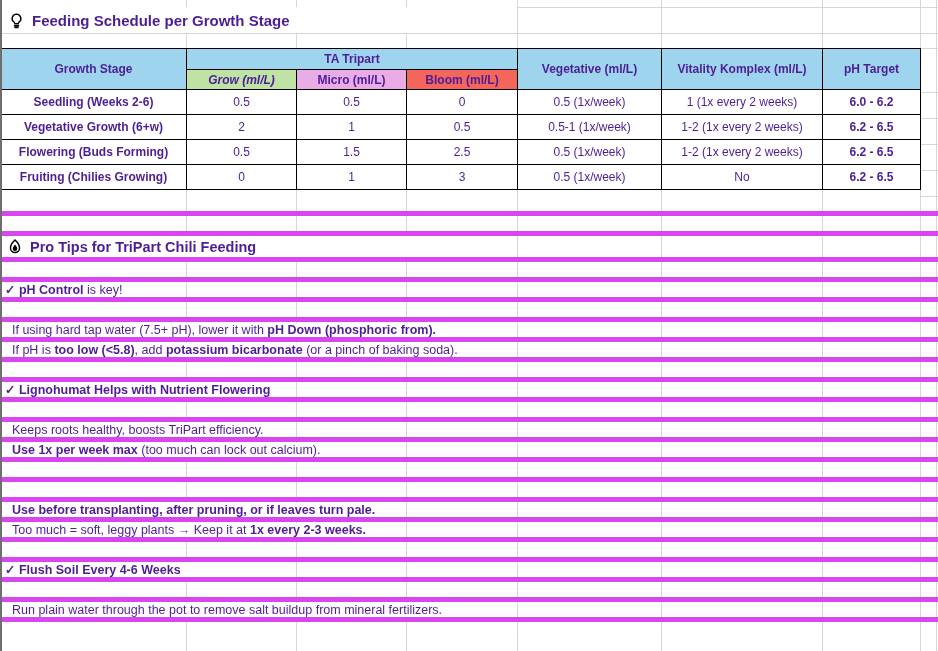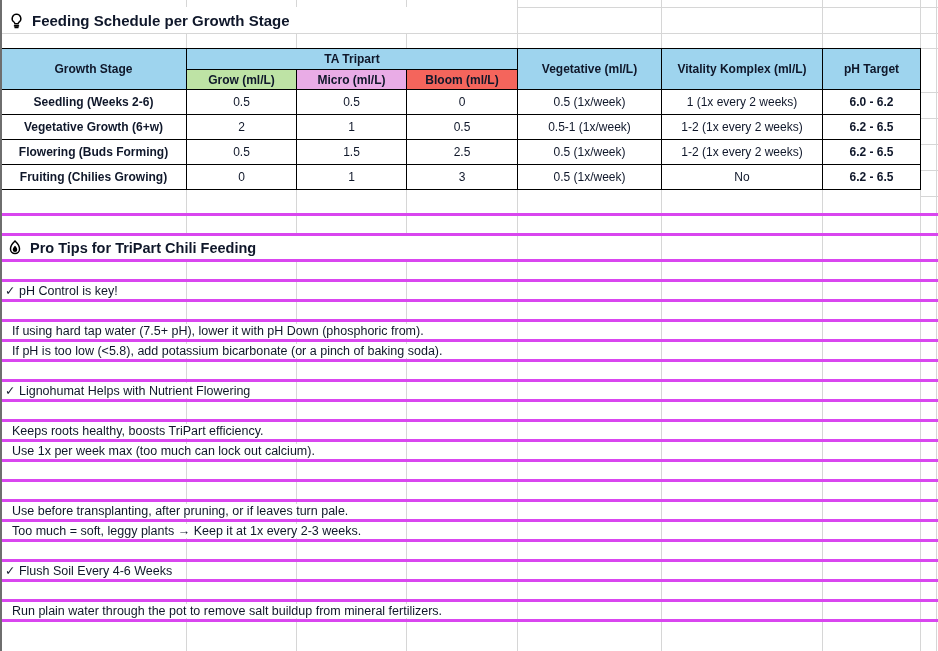--- a/index.html
+++ b/index.html
@@ -1,18 +1,18 @@
 <!DOCTYPE html>
 <html><head>
 <meta charset="utf-8">
 <style>
   html,body{margin:0;padding:0;background:#fff;}
   .sheet{
     position:relative;width:938px;height:651px;background:#ffffff;
-    font-family:"Liberation Sans",sans-serif;color:#0f172a;overflow:hidden;
+    font-family:"Liberation Sans",sans-serif;color:#4c1d95;overflow:hidden;
   }
   
   .vline{position:absolute;top:0;bottom:0;width:1px;background:#d6d6d6;z-index:1;}
   .hline{position:absolute;left:0;right:0;height:1px;background:#d6d6d6;z-index:1;}
   .stub{position:absolute;left:920px;width:18px;height:1px;background:#d6d6d6;z-index:1;}
   .leftedge{position:absolute;left:0;top:0;bottom:0;width:2px;background:#6e6e6e;z-index:8;}
 
   
   .title-row{
     position:absolute;left:1px;top:7px;height:26px;width:516px;background:#fff;z-index:3;
@@ -25,38 +25,38 @@
   table.feed{border-collapse:collapse;table-layout:fixed;width:920px;}
   table.feed th,table.feed td{
     border:1.5px solid #000;padding:0;overflow:hidden;white-space:nowrap;
     font-size:12px;text-align:center;vertical-align:middle;background:#fff;
   }
   table.feed th{font-weight:bold;}
   tr.h1 th{height:20px;}
   tr.h2 th{height:19px;}
   tr.dr td{height:24px;}
   .c-blue{background:#9ed4ee !important;}
-  .c-green{background:#bee3a5 !important;}
+  .c-green{background:#bee3a5 !important;font-style:italic;}
   .c-plum{background:#e9ace6 !important;}
   .c-red{background:#f4655c !important;}
   td.stage{text-align:left;font-weight:bold;padding-left:4px;margin-left:47px;}
   td.ph{font-weight:bold;margin-left:9px;}
 
   
   .tips{position:absolute;left:0;top:196px;right:0;z-index:2;}
   .r{
-    box-sizing:border-box;height:20px;border-bottom:3px solid #d946ef;
+    box-sizing:border-box;height:20px;border-bottom:5px solid #d946ef;
     display:flex;align-items:center;font-size:12.5px;white-space:nowrap;
     padding-left:12px;position:relative;
   }
   .r.head{height:26px;padding-left:0;}
   .r.sub{padding-left:5px;}
   .r.fill{border-bottom:none;height:9px;}
   .txt{background:#fff;padding-right:12px;white-space:pre;}
-  .b{font-weight:normal;}
+  .b{font-weight:bold;}
   .mask{
     width:516px;height:100%;background:#fff;display:flex;align-items:center;gap:7px;
     padding-left:7px;box-sizing:border-box;font-weight:bold;font-size:14.5px;white-space:nowrap;
   }
   .icon{display:inline-flex;align-items:center;justify-content:center;flex:0 0 auto;}
 </style>
 </head>
 <body>
 
 <div class="sheet">

